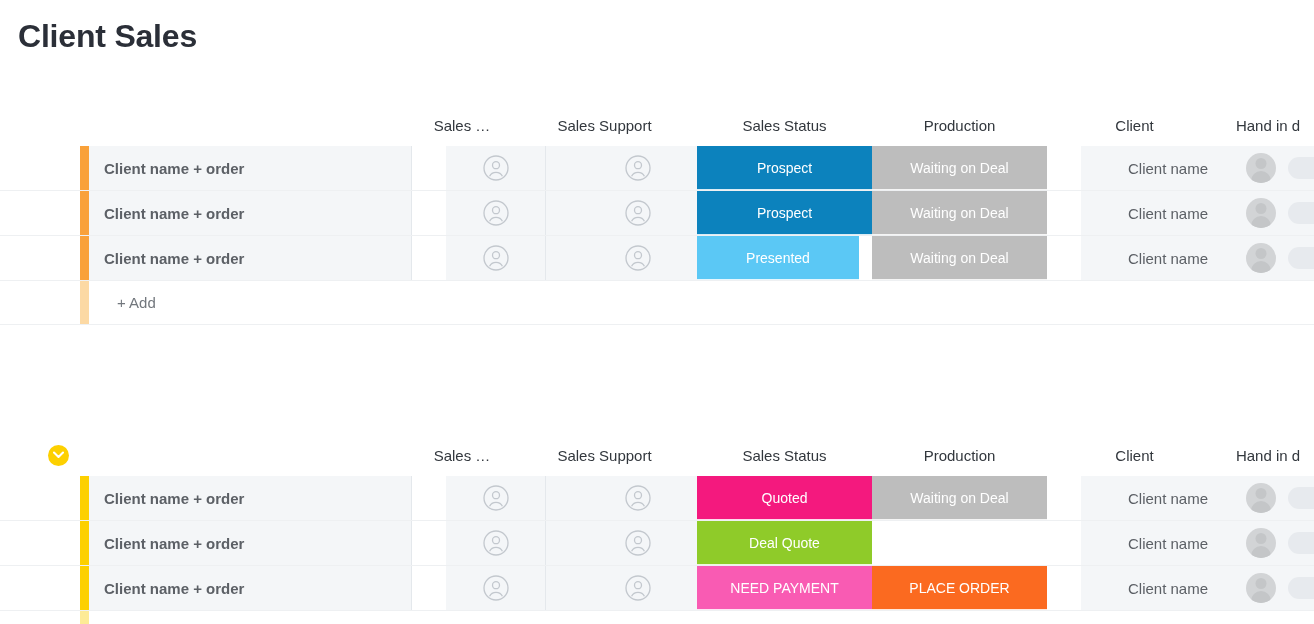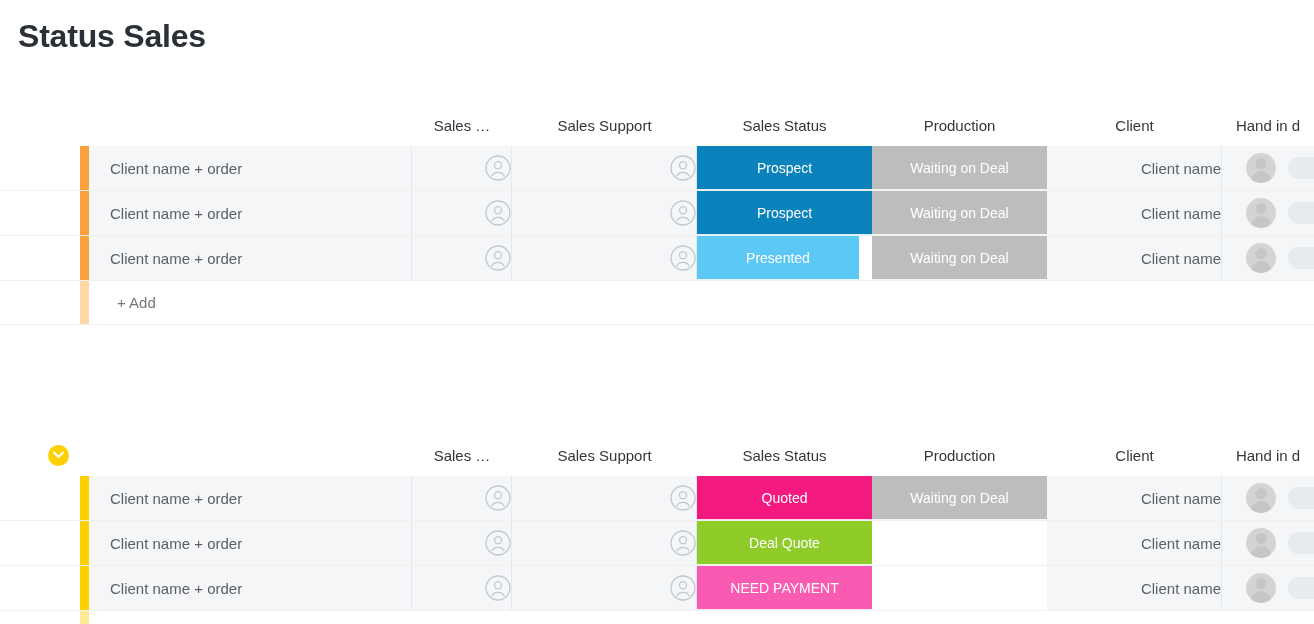--- a/index.html
+++ b/index.html
@@ -103,22 +103,22 @@
   }
 
   .cell {
     position: absolute;
     top: 0; height: 100%;
     display: flex; align-items: center;
     font-size: 15px;
     color: #5c6066;
     overflow: hidden;
   }
-  .cell.center { justify-content: flex-end; }
-  .cell.pad { padding-left: 21px; }
+  .cell.center { justify-content: center; margin-left: 34px; }
+  .cell.pad { padding-left: 15px; font-weight: bold; }
 
   .cell-name { background: #f4f6f8; border-right: 1px solid #e4e8ec; }
   .cell-person { background: #f4f6f8; border-right: 1px solid #e4e8ec; }
   .cell-client { background: #f4f6f8; border-right: 1px solid #e4e8ec; }
   .cell-hand { background: #f4f6f8; }
 
   .badge {
     position: absolute; top: 0; height: 100%;
     display: flex; align-items: center; justify-content: center;
     color: #ffffff;
@@ -165,21 +165,21 @@
     flex: 0 0 auto;
     margin-left: 12px;
   }
   .hand-inner { display: flex; align-items: center; padding-left: 24px; width: 100%; }
 </style>
 </head>
 <body>
 
 <div class="page">
 
-  <div class="page-title">Status Sales</div>
+  <div class="page-title">Client Sales</div>
 
   <div id="boards">
       <div class="board board-newleads">
         <div class="section-head">
           <div class="col-heads">
             <div class="col-head" style="left:412px;width:100px">Sales …</div>
             <div class="col-head" style="left:512px;width:185px">Sales Support</div>
             <div class="col-head" style="left:697px;width:175px">Sales Status</div>
             <div class="col-head" style="left:872px;width:175px">Production</div>
             <div class="col-head" style="left:1047px;width:175px">Client</div>
@@ -408,20 +408,23 @@
             <div class="cell cell-person center" style="left:512px;width:185px">
               <svg class="avatar-outline" viewBox="0 0 26 26">
                 <circle cx="13" cy="13" r="12" fill="none" stroke="#c3c8ce" stroke-width="1.3"></circle>
                 <circle cx="13" cy="10.2" r="3.5" fill="none" stroke="#c3c8ce" stroke-width="1.3"></circle>
                 <path d="M6.6 21.2 a6.9 6.2 0 0 1 12.8 0" fill="none" stroke="#c3c8ce" stroke-width="1.3"></path>
               </svg>
             </div>
             <div class="badge" style="left:697px;width:175px;background:#f95bb3">
               <span>NEED PAYMENT</span>
             </div>
+            <div class="badge" style="left:872px;width:175px;background:#fb6a20">
+              <span>PLACE ORDER</span>
+            </div>
             <div class="cell cell-client center" style="left:1047px;width:175px">
               <span>Client name</span>
             </div>
             <div class="cell cell-hand" style="left:1222px;width:92px">
               <div class="hand-inner">
                 <span class="avatar-fill"></span>
                 <span class="skel-pill"></span>
               </div>
             </div>
           </div>

